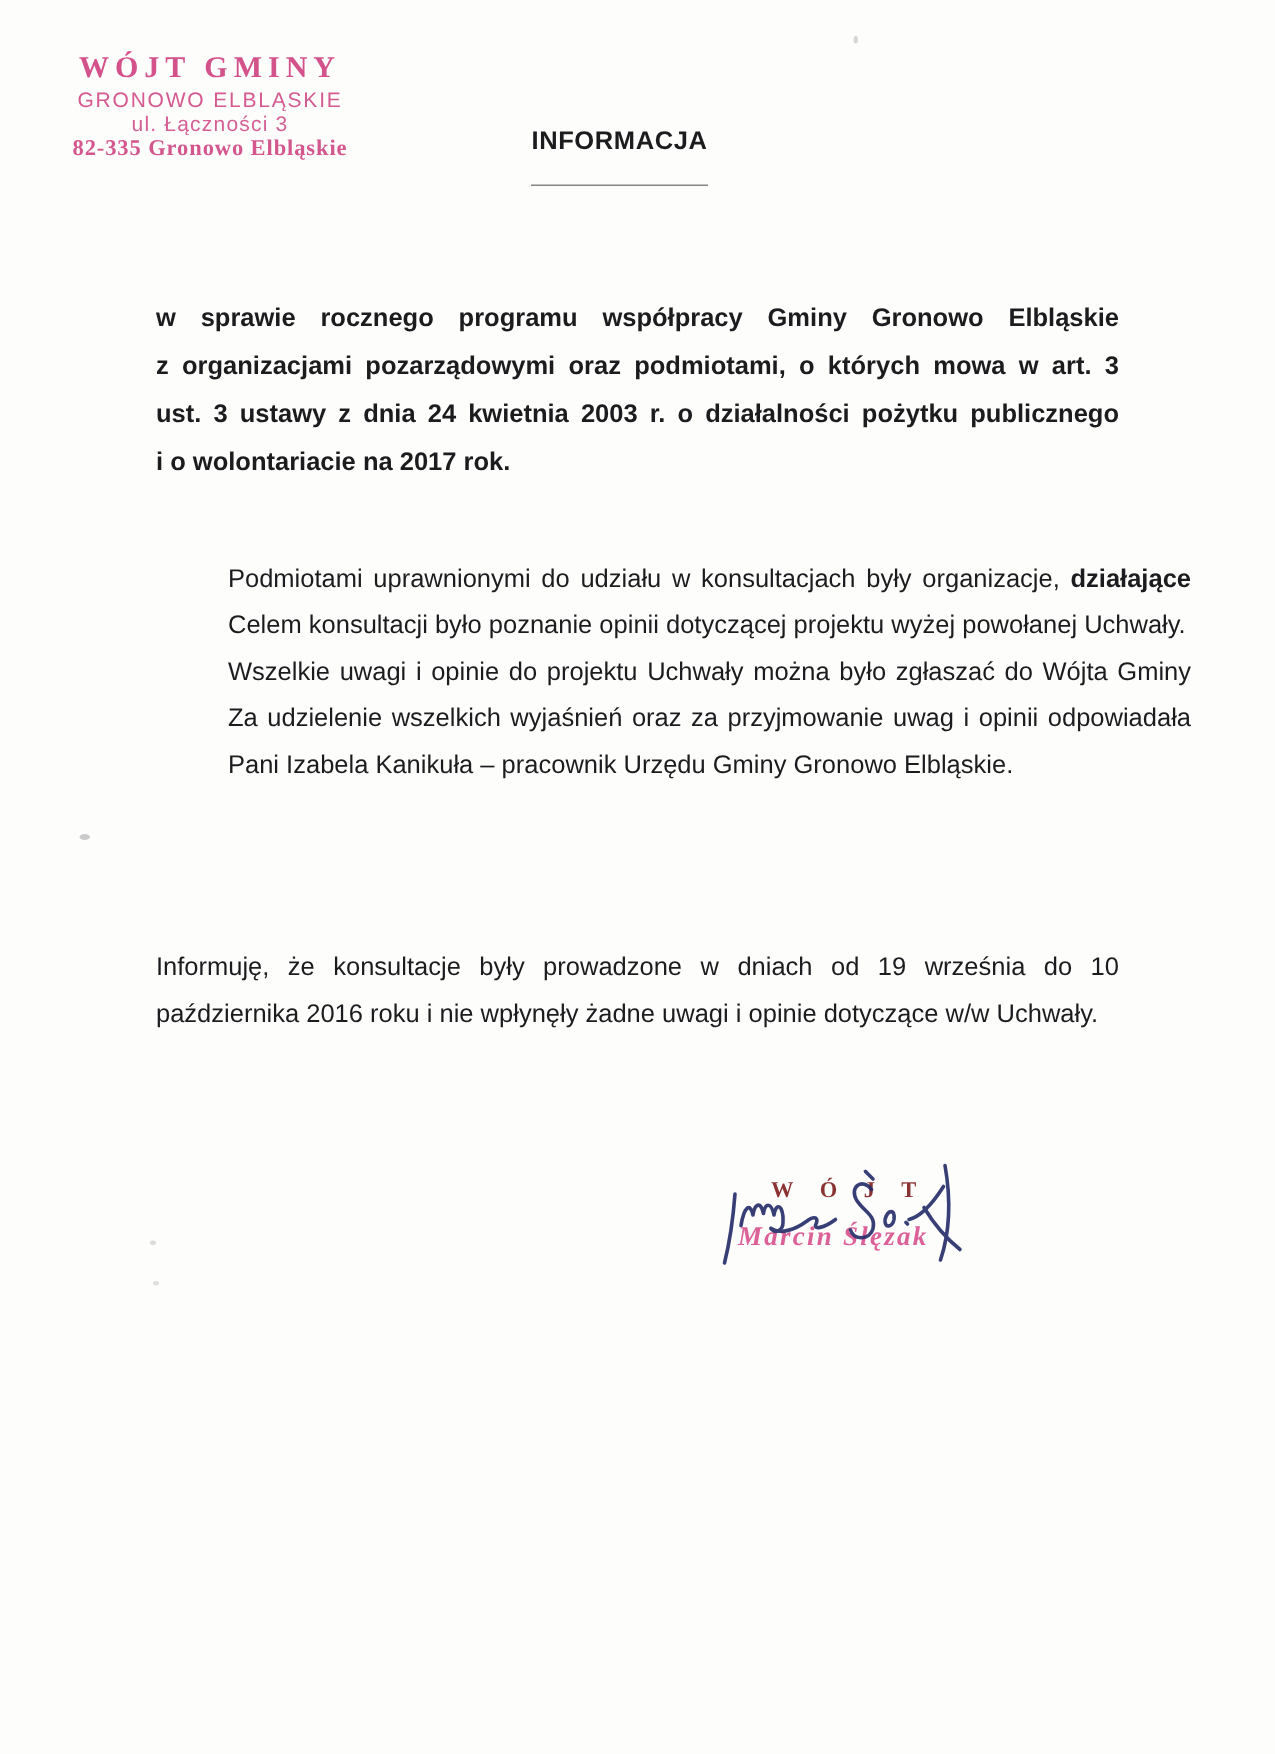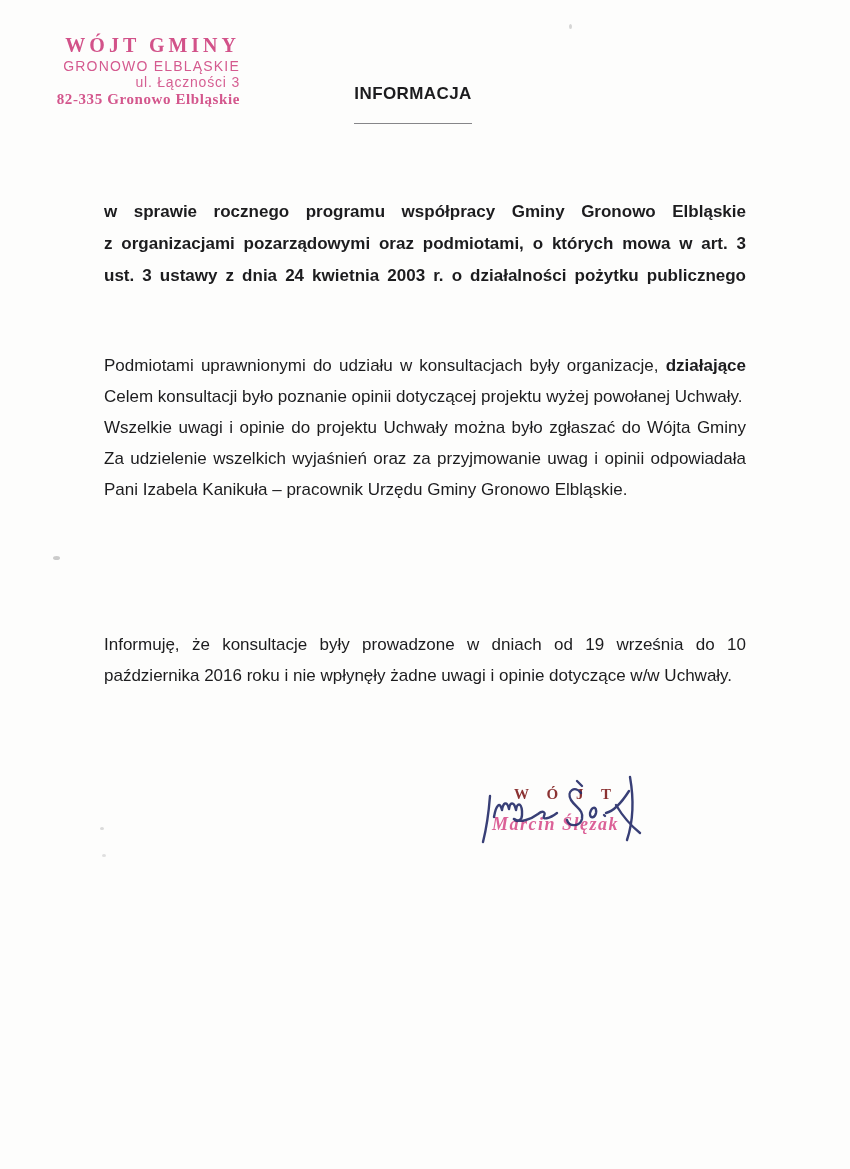--- a/index.html
+++ b/index.html
@@ -8,21 +8,21 @@
     width:850px;height:1169px;
     margin:0 auto;
     background:#fdfdfc;
     overflow:hidden;
     font-family:"Liberation Sans", sans-serif;
     color:#1c1c1e;
   }
   
   .hstamp{
     position:absolute;left:40px;top:34px;width:200px;
-    text-align:right;color:#cf4480;line-height:1.18;
+    text-align:center;color:#cf4480;line-height:1.18;
     -webkit-user-select:none;user-select:none;
   }
   .hstamp .l1{
     font-family:"Liberation Serif", serif;font-weight:bold;
     font-size:20px;letter-spacing:4px;white-space:nowrap;opacity:.92;
   }
   .hstamp .l2{
     font-size:14px;letter-spacing:1.2px;white-space:nowrap;opacity:.88;
   }
   .hstamp .l3{
@@ -81,23 +81,24 @@
   </div>
 
   <div class="col titleblock" style="position:absolute;top:84px;">
     <span class="doc-title">INFORMACJA</span>
   </div>
 
   <div class="para bold" style="top:196px;">
     <div class="jline">w sprawie rocznego programu współpracy Gminy Gronowo Elbląskie</div>
     <div class="jline">z organizacjami pozarządowymi oraz podmiotami, o których mowa w art. 3</div>
     <div class="jline">ust. 3 ustawy z dnia 24 kwietnia 2003 r. o działalności pożytku publicznego</div>
+    <div class="lline">i o wolontariacie na 2017 rok.</div>
   </div>
 
-  <div class="para" style="top:350px;">
+  <div class="para" style="top:370px;margin-left:48px;">
     <div class="jline"><span>Podmiotami uprawnionymi do udziału w konsultacjach były organizacje, </span><span class="b">działające</span></div>
     <div class="lline">Celem konsultacji było poznanie opinii dotyczącej projektu wyżej powołanej Uchwały.</div>
     <div class="jline">Wszelkie uwagi i opinie do projektu Uchwały można było zgłaszać do Wójta Gminy</div>
     <div class="jline">Za udzielenie wszelkich wyjaśnień oraz za przyjmowanie uwag i opinii odpowiadała</div>
     <div class="lline">Pani Izabela Kanikuła – pracownik Urzędu Gminy Gronowo Elbląskie.</div>
   </div>
 
   <div class="para" style="top:629px;">
     <div class="jline">Informuję, że konsultacje były prowadzone w dniach od 19 września do 10</div>
     <div class="lline">października 2016 roku i nie wpłynęły żadne uwagi i opinie dotyczące w/w Uchwały.</div>

